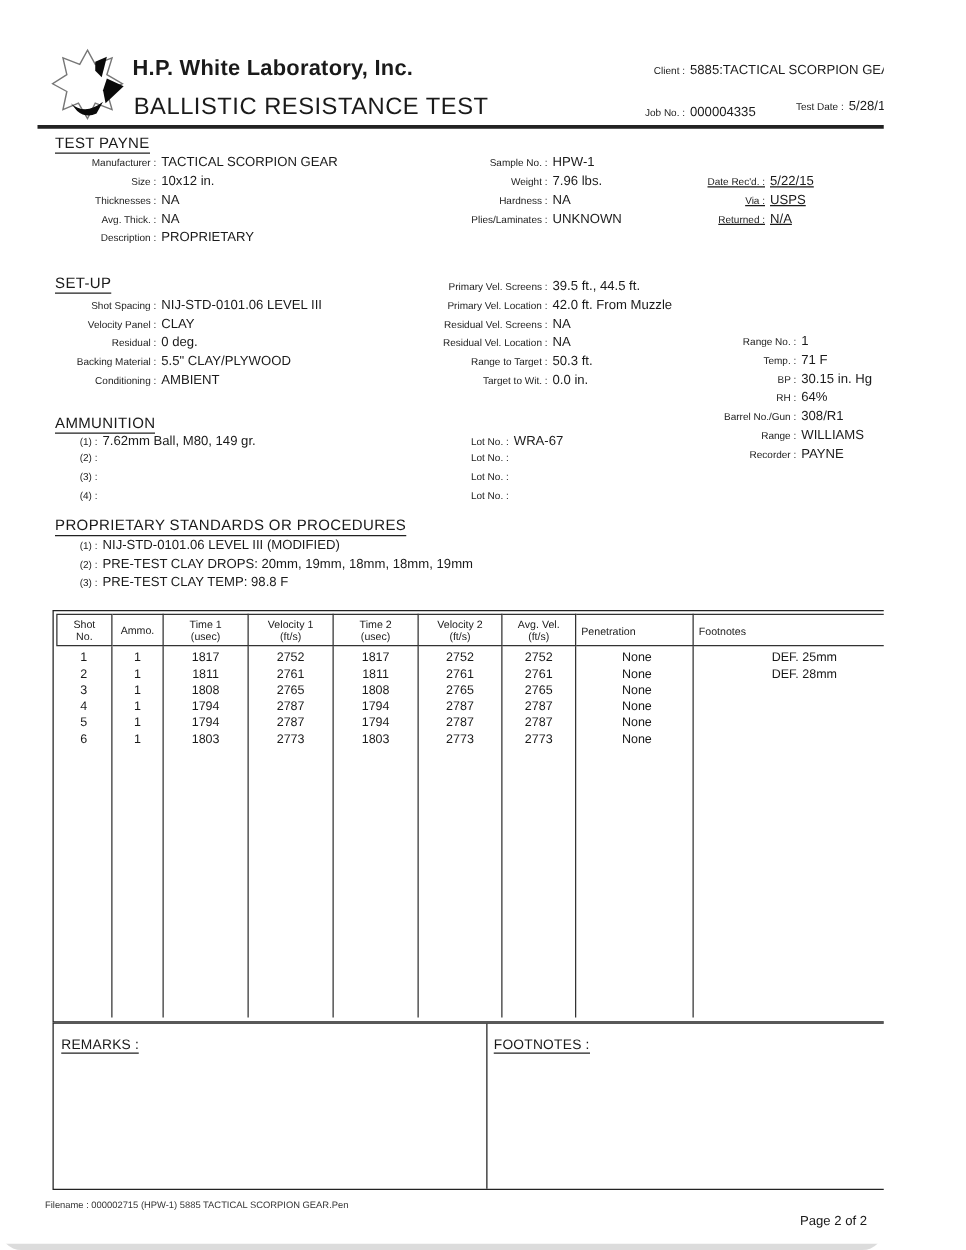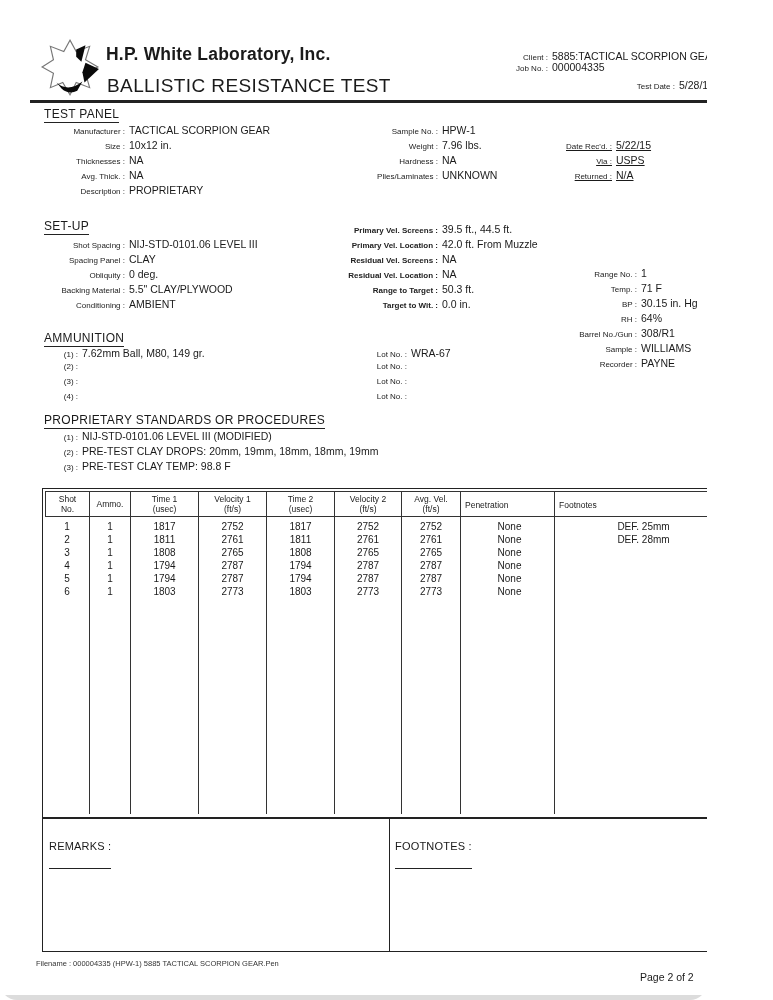--- a/index.html
+++ b/index.html
@@ -7,54 +7,54 @@
   body { font-family:"Liberation Sans", sans-serif; color:#1a1a1a; }
   .page { position:relative; width:707px; height:1000px; background:#fff; overflow:hidden;border-radius:17px; }
   .bottom-scan-edge { position:absolute; left:0; bottom:0; width:100%; height:5px; background:#dcdcdc; }
 
   
   .logo { position:absolute; left:38px; top:36px; width:64px; height:62px; }
   .company { position:absolute; left:106px; top:44px; font-size:17.5px; font-weight:bold; letter-spacing:.2px; }
   .subtitle { position:absolute; left:107px; top:75px; font-size:19px; letter-spacing:.4px; }
   .hdr-line { position:absolute; display:flex; align-items:baseline; }
   .hdr-client { left:500px; top:50px; }
-  .hdr-job { left:500px; top:61px; }
+  .hdr-job { left:500px; top:84px; }
   .hdr-date { left:620px; top:79px; }
   .header-rule { position:absolute; left:30px; top:100px; width:714px; height:2.5px; background:#222; }
 
   
   .lab { font-size:8px; color:#222; text-align:right; flex:0 0 auto; }
   .val { font-size:10.5px; margin-left:4px; white-space:nowrap; }
   .lvrow { display:flex; align-items:baseline; height:15px; }
   .colblock { position:absolute; }
 
   .sec-title { position:absolute; font-size:12px; letter-spacing:.3px; border-bottom:1.2px solid #222; padding-bottom:1px; }
 
   .w95 { width:95px; } .w108 { width:108px; } .w112 { width:112px; }
-  .w120 { width:120px;font-weight:bold; } .w117 { width:117px; } .w48 { width:48px; } .w55 { width:55px; }
+  .w120 { width:120px; } .w117 { width:117px; } .w48 { width:48px; } .w55 { width:55px; }
   .ammo-val { width:270px; }
 
   
   .rtable { position:absolute; left:42px; top:488px; width:689px; height:330px; border:1.5px solid #222; }
   .rt-head { display:grid; grid-template-columns:45px 41px 68px 68px 68px 67px 59px 94px 1fr; margin:2px 2px 0 2px; height:26px; }
   .rt-hcell { border-top:1px solid #333; border-bottom:1px solid #333; border-right:1px solid #333;
               font-size:8.5px; line-height:10.5px; display:flex; flex-direction:column; justify-content:center;
               text-align:center; }
   .rt-hcell.first { border-left:1px solid #333; }
   .rt-hcell.leftal { text-align:left; justify-content:center; padding:2px 0 0 4px; }
   .rt-body { display:grid; grid-template-columns:45px 41px 68px 68px 68px 67px 59px 94px 1fr; margin:0 2px 2px 2px; height:297px; }
   .rt-col { border-right:1px solid #333; padding-top:3px; text-align:center; }
   .rt-col.last { border-right:none; }
   .rt-col.leftal { text-align:center; padding-left:4px; }
   .rt-cell { height:13px; font-size:10px; line-height:13px; white-space:nowrap; }
 
   
   .boxes { position:absolute; left:42px; top:818px; width:689px; height:134px; border:1.5px solid #222; }
   .box-divider { position:absolute; left:346px; top:0; width:1px; height:100%; background:#222; }
-  .box-title { position:absolute; top:21px; font-size:11px; border-bottom:1px solid #222; padding-bottom:16px; letter-spacing:.2px; }
+  .box-title { position:absolute; top:11px; font-size:11px; border-bottom:1px solid #222; padding-bottom:0px; letter-spacing:.2px; }
 
   .filename { position:absolute; left:36px; top:959px; font-size:7.5px; color:#333; }
   .pagenum { position:absolute; left:640px; top:971px; font-size:10.5px; }
 </style>
 </head>
 <body>
 
 <div class="page">
 
   <svg class="logo" viewBox="0 0 60 60">
@@ -73,21 +73,21 @@
   <div class="hdr-line hdr-job">
     <span class="lab w48">Job No. :</span>
     <span class="val">000004335</span>
   </div>
   <div class="hdr-line hdr-date">
     <span class="lab w55">Test Date :</span>
     <span class="val">5/28/15</span>
   </div>
   <div class="header-rule"></div>
 
-  <div class="sec-title" style="left:44px; top:107px;">TEST PANEL</div>
+  <div class="sec-title" style="left:44px; top:107px;">TEST PAYNE</div>
 
   <div class="colblock" style="left:30px; top:124px;">
     <div class="lvrow">
         <span class="lab w95">Manufacturer :</span>
         <span class="val">TACTICAL SCORPION GEAR</span>
       </div>
     <div class="lvrow">
         <span class="lab w95">Size :</span>
         <span class="val">10x12 in.</span>
       </div>
@@ -140,25 +140,25 @@
   </div>
 
   <div class="sec-title" style="left:44px; top:219px;">SET-UP</div>
 
   <div class="colblock" style="left:30px; top:238px;">
     <div class="lvrow">
         <span class="lab w95">Shot Spacing :</span>
         <span class="val">NIJ-STD-0101.06 LEVEL III</span>
       </div>
     <div class="lvrow">
-        <span class="lab w95">Spacing Panel :</span>
+        <span class="lab w95">Velocity Panel :</span>
         <span class="val">CLAY</span>
       </div>
     <div class="lvrow">
-        <span class="lab w95">Obliquity :</span>
+        <span class="lab w95">Residual :</span>
         <span class="val">0 deg.</span>
       </div>
     <div class="lvrow">
         <span class="lab w95">Backing Material :</span>
         <span class="val">5.5" CLAY/PLYWOOD</span>
       </div>
     <div class="lvrow">
         <span class="lab w95">Conditioning :</span>
         <span class="val">AMBIENT</span>
       </div>
@@ -206,21 +206,21 @@
       </div>
     <div class="lvrow">
         <span class="lab w117">RH :</span>
         <span class="val">64%</span>
       </div>
     <div class="lvrow">
         <span class="lab w117">Barrel No./Gun :</span>
         <span class="val">308/R1</span>
       </div>
     <div class="lvrow">
-        <span class="lab w117">Sample :</span>
+        <span class="lab w117">Range :</span>
         <span class="val">WILLIAMS</span>
       </div>
     <div class="lvrow">
         <span class="lab w117">Recorder :</span>
         <span class="val">PAYNE</span>
       </div>
   </div>
 
   <div class="sec-title" style="left:44px; top:331px;">AMMUNITION</div>
 
@@ -379,17 +379,17 @@
       </div>
     </div>
   </div>
 
   <div class="boxes">
     <div class="box-divider"></div>
     <div class="box-title" style="left:6px;">REMARKS :</div>
     <div class="box-title" style="left:352px;">FOOTNOTES :</div>
   </div>
 
-  <div class="filename">Filename : 000004335 (HPW-1) 5885 TACTICAL SCORPION GEAR.Pen</div>
+  <div class="filename">Filename : 000002715 (HPW-1) 5885 TACTICAL SCORPION GEAR.Pen</div>
   <div class="pagenum">Page 2 of 2</div>
 
   <div class="bottom-scan-edge"></div>
 </div>
 
 </body></html>

